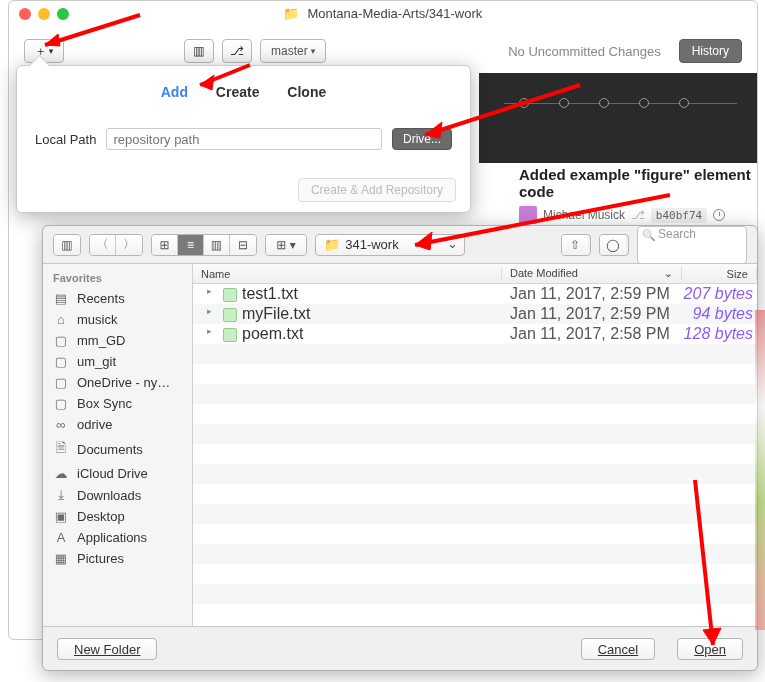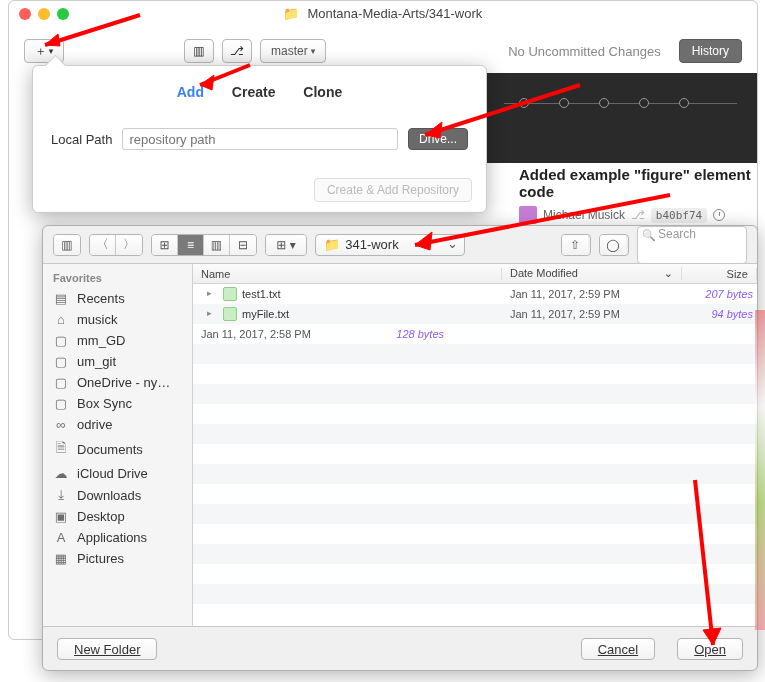--- a/index.html
+++ b/index.html
@@ -27,21 +27,21 @@
 .timeline-dot { position: absolute; top: 25px; width: 10px; height: 10px; border: 1px solid #999; border-radius: 50%; background: #2a2a2a; }
 .commit-panel { position: absolute; top: 165px; left: 510px; right: 5px; }
 .commit-title { font-size: 15px; font-weight: 600; color: #222; }
 .commit-meta { margin-top: 6px; font-size: 12px; color: #666; display: flex; align-items: center; gap: 6px; flex-wrap: wrap; }
 .avatar { width: 18px; height: 18px; background: #c77dd8; border-radius: 2px; display: inline-block; }
 .sha { background: #eee; border-radius: 3px; padding: 1px 5px; font-family: monospace; font-size: 11px; }
 .clock { display: inline-block; width: 12px; height: 12px; border: 1px solid #888; border-radius: 50%; position: relative; }
 .clock::after { content: ""; position: absolute; left: 5px; top: 2px; width: 1px; height: 4px; background: #888; }
 
 
-.popover { position: absolute; top: 65px; left: 32px; width: 455px; height: 148px; background: #fff; border: 1px solid #ccc; border-radius: 6px; }
+.popover { position: absolute; top: 65px; left: 16px; width: 455px; height: 148px; background: #fff; border: 1px solid #ccc; border-radius: 6px; }
 .popover::before { content: ""; position: absolute; top: -8px; left: 15px; width: 14px; height: 14px; background: #fff; border-left: 1px solid #ccc; border-top: 1px solid #ccc; transform: rotate(45deg); }
 .pop-tabs { text-align: center; margin-top: 18px; font-size: 14px; font-weight: 600; }
 .pop-tabs span { margin: 0 12px; cursor: pointer; }
 .pop-tabs .sel { color: #3b82f6; }
 .pop-row { display: flex; align-items: center; margin: 28px 18px 0; gap: 10px; }
 .pop-row label { font-size: 13px; color: #333; }
 .pop-row input { flex: 1; height: 22px; border: 1px solid #ccc; border-radius: 3px; padding: 0 6px; font-size: 13px; }
 .choose-btn { background: #6a6a6a; color: #fff; border: 1px solid #555; border-radius: 4px; padding: 3px 10px; font-size: 12px; }
 .create-add { position: absolute; bottom: 10px; right: 14px; border: 1px solid #ddd; border-radius: 4px; padding: 4px 12px; color: #bbb; background: #fafafa; font-size: 12px; }
 
@@ -61,21 +61,21 @@
 .sheet-body { display: flex; height: 362px; }
 .sidebar { width: 150px; background: #f5f5f5; border-right: 1px solid #d0d0d0; padding: 6px 0; overflow: hidden; }
 .sb-head { font-size: 11px; color: #888; padding: 2px 10px 4px; font-weight: 600; }
 .sb-item { display: flex; align-items: center; gap: 8px; padding: 3px 10px; font-size: 13px; color: #333; }
 .sb-item .ic { width: 16px; color: #6c6c6c; text-align: center; font-size: 13px; }
 .filearea { flex: 1; background: #fff; display: flex; flex-direction: column; }
 .cols { height: 20px; background: linear-gradient(#fbfbfb,#efefef); border-bottom: 1px solid #d4d4d4; display: flex; font-size: 11px; color: #444; align-items: center; }
 .cols > div { padding: 0 8px; border-right: 1px solid #ddd; }
 .c-name { flex: 1; } .c-date { width: 180px; display: flex; justify-content: space-between; } .c-size { width: 75px; text-align: right; }
 .rows { flex: 1; }
-.row { height: 20px; display: flex; align-items: center; font-size: 11px; color: #333; }
+.row { height: 20px; display: flex; align-items: center; font-size: 16px; color: #333; }
 .row:nth-child(even) { background: #f4f6f8; }
 .row .fn { flex: 1; padding-left: 30px; position: relative; }
 .row .fn::before { content: "▸"; position: absolute; left: 14px; top: 1px; font-size: 9px; color: #888; }
 .row .fi2 { display: inline-block; width: 14px; height: 14px; background: #c9edc5; border: 1px solid #8fd088; border-radius: 2px; margin-right: 5px; vertical-align: -3px; }
 .row .dt { width: 180px; padding-left: 8px; color: #555; }
 .row .sz { width: 75px; text-align: right; padding-right: 4px; color: #8b5cf6; font-style: italic; }
 .sheet-footer { height: 45px; border-top: 1px solid #c8c8c8; display: flex; align-items: center; padding: 0 14px; }
 .mac-btn { height: 22px; border: 1px solid #b5b5b5; border-radius: 4px; background: linear-gradient(#fff,#f2f2f2); padding: 0 16px; font-size: 13px; display: inline-flex; align-items: center; text-decoration: underline; }
 
 
@@ -249,20 +249,21 @@
             <div class="fn"><span class="fi2"></span>test1.txt</div>
             <div class="dt">Jan 11, 2017, 2:59 PM</div>
             <div class="sz">207 bytes</div>
           </div>
           <div class="row">
             <div class="fn"><span class="fi2"></span>myFile.txt</div>
             <div class="dt">Jan 11, 2017, 2:59 PM</div>
             <div class="sz">94 bytes</div>
           </div>
           <div class="row">
+            <div class="fn"><span class="fi2"></span>poem.txt</div>
             <div class="dt">Jan 11, 2017, 2:58 PM</div>
             <div class="sz">128 bytes</div>
           </div>
           <div class="row"></div>
           <div class="row"></div>
           <div class="row"></div>
           <div class="row"></div>
           <div class="row"></div>
           <div class="row"></div>
           <div class="row"></div>

